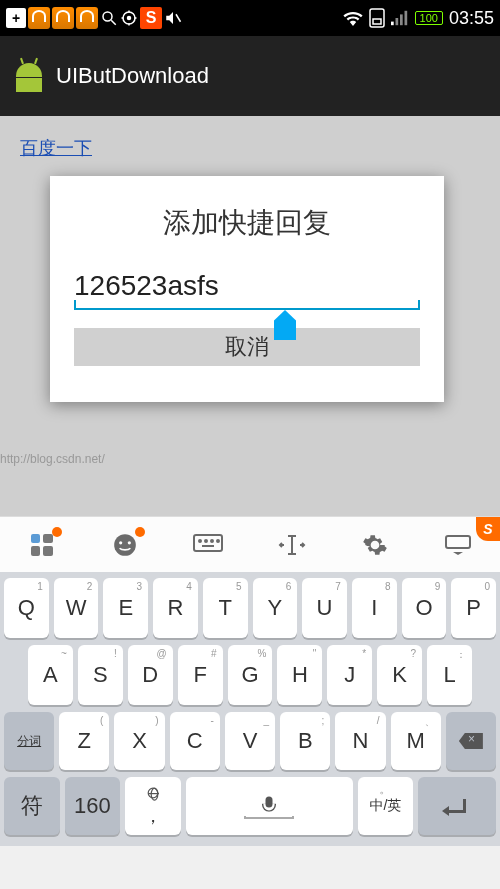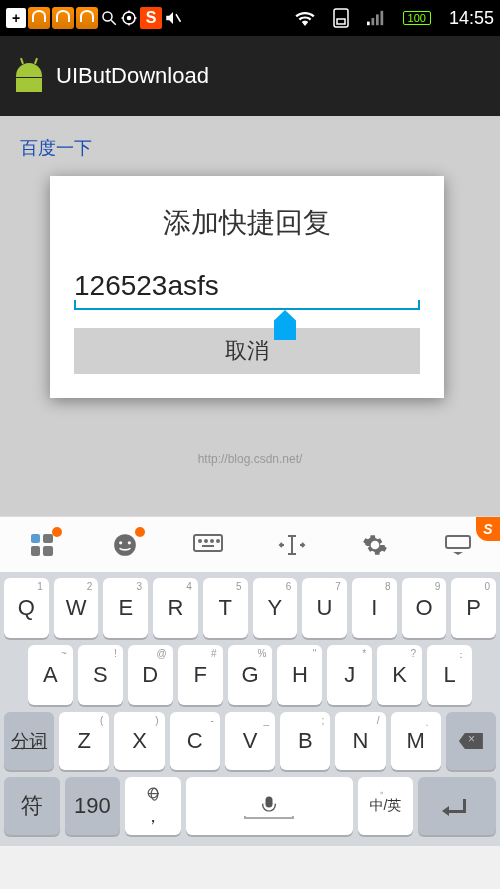--- a/index.html
+++ b/index.html
@@ -1,47 +1,47 @@
 <!DOCTYPE html>
 <html><head>
 <meta charset="utf-8">
 <style>
 *{margin:0;padding:0;box-sizing:border-box;font-family:Arial,"Microsoft YaHei",sans-serif}
 body{width:500px;height:889px;overflow:hidden;background:#f0f0f0}
 .statusbar{height:36px;background:#000;display:flex;align-items:center;justify-content:space-between;padding:0 6px;color:#fff;font-size:14px}
 .status-left{display:flex;gap:2px;align-items:center}
-.status-right{display:flex;gap:18px;align-items:center}
+.status-right{display:flex;gap:6px;align-items:center}
 .uc-icon{width:22px;height:22px;background:linear-gradient(#ff8c00,#d97700);border-radius:3px;position:relative}
 .uc-icon::after{content:"";position:absolute;width:10px;height:10px;border:2px solid #fff;border-bottom:none;border-radius:50% 50% 0 0;top:3px;left:4px}
 .sogou-icon{width:22px;height:22px;background:#ff4500;color:#fff;display:flex;align-items:center;justify-content:center;font-weight:bold;font-size:16px;border-radius:2px}
 .battery{border:1px solid #7fff00;border-radius:2px;padding:0 4px;font-size:11px;color:#7fff00;position:relative}
 .time{font-size:18px;font-weight:300}
 .actionbar{height:80px;background:#222;display:flex;align-items:center;padding:0 14px;gap:12px}
 .android-logo{width:30px;height:30px;position:relative}
 .android-head{width:26px;height:14px;background:#a4c639;border-radius:13px 13px 0 0;position:absolute;top:2px;left:2px}
 .android-head::before,.android-head::after{content:"";position:absolute;width:2px;height:6px;background:#a4c639;top:-5px}
 .android-head::before{left:5px;transform:rotate(-20deg)}
 .android-head::after{right:5px;transform:rotate(20deg)}
 .android-body{width:26px;height:14px;background:#a4c639;position:absolute;top:17px;left:2px}
 .app-title{color:#fff;font-size:22px}
 .content-area{height:400px;background:#cfcfcf;position:relative;padding:20px}
-.link{color:#1a4db3;font-size:18px;}
-.overlay{position:absolute;top:60px;left:50px;right:56px;background:#fff;padding:28px 24px 24px;box-shadow:0 3px 15px rgba(0,0,0,0.4)}
+.link{color:#1a4db3;font-size:18px;text-decoration:underline}
+.overlay{position:absolute;top:60px;left:50px;right:56px;background:#fff;padding:28px 24px 36px;box-shadow:0 3px 15px rgba(0,0,0,0.4)}
 .dialog-title{text-align:center;font-size:28px;color:#333;margin-bottom:28px}
 .input-wrap{border-bottom:2px solid #0099cc;padding-bottom:6px;position:relative}
 .input-wrap::before,.input-wrap::after{content:"";position:absolute;bottom:0;width:2px;height:8px;background:#0099cc}
 .input-wrap::before{left:0}
 .input-wrap::after{right:0}
 .text-input{border:none;outline:none;font-size:28px;color:#222;width:100%;background:transparent}
 .cursor-handle{width:22px;height:30px;background:#03a9f4;position:absolute;left:200px;top:40px;clip-path:polygon(50% 0,100% 35%,100% 100%,0 100%,0 35%)}
 .btn-row{display:flex;gap:14px;margin-top:18px}
-.btn{flex:1;height:46px;border:none;font-size:22px;cursor:pointer}
+.btn{flex:1;height:38px;border:none;font-size:22px;cursor:pointer}
 .btn-cancel{background:#d0d0d0;color:#333}
 .btn-add{background:#e53935;color:#111}
-.watermark{position:absolute;bottom:50px;left:0;right:0;text-align:center;color:#999;font-size:12px}
+.watermark{position:absolute;bottom:50px;left:0;right:0;color:#999;font-size:12px}
 .ime-bar{height:56px;background:#fcfcfc;border-top:1px solid #ddd;display:flex;align-items:center;justify-content:space-around;position:relative}
 .ime-icon{width:32px;height:32px;display:flex;align-items:center;justify-content:center;position:relative;color:#6b6b6b}
 .dot{position:absolute;top:-2px;right:-4px;width:10px;height:10px;background:#ff6b00;border-radius:50%}
 .grid-ic{width:22px;height:22px;display:grid;grid-template-columns:1fr 1fr;gap:3px}
 .grid-ic span{background:#777;border-radius:2px}
 .grid-ic span:first-child{background:#5b9bd5}
 .sogou-corner{position:absolute;right:0;top:0;width:24px;height:24px;background:#ff6b00;color:#fff;border-radius:0 0 0 12px;display:flex;align-items:center;justify-content:center;font-weight:bold;font-style:italic;font-size:14px}
 .keyboard{background:#d4d7dc;padding:6px 4px 4px}
 .krow{display:flex;gap:5px;margin-bottom:7px;justify-content:center}
 .key{background:#fff;border-radius:6px;box-shadow:0 2px 0 rgba(0,0,0,0.2);height:60px;flex:1;display:flex;flex-direction:column;align-items:center;justify-content:center;position:relative;font-size:22px;color:#333;cursor:pointer}
@@ -97,21 +97,21 @@
         <rect x="1" y="1" width="14" height="18" rx="2"></rect>
         <rect x="4" y="11" width="8" height="5"></rect>
       </svg>
     <svg width="18" height="16" viewBox="0 0 20 16" fill="#888">
         <rect x="0" y="12" width="3" height="4" fill="#fff"></rect>
         <rect x="5" y="8" width="3" height="8"></rect>
         <rect x="10" y="4" width="3" height="12"></rect>
         <rect x="15" y="0" width="3" height="16"></rect>
       </svg>
     <div class="battery">100</div>
-    <div class="time">14:55</div>
+    <div class="time">03:55</div>
   </div>
 </div>
 
 <div class="actionbar">
   <div class="android-logo">
     <div class="android-head"></div>
       <div class="android-body"></div>
   </div>
   <div class="app-title">UIButDownload</div>
 </div>
@@ -258,21 +258,21 @@
         <span class="sup">?</span>
         <span>K</span>
       </div>
       <div class="key">
         <span class="sup">：</span>
         <span>L</span>
       </div>
     </div>
   <div class="krow r3" id="row3">
       <div class="key fn">
-        <span style="font-size: 18px; text-decoration: underline;">分词</span>
+        <span style="font-size: 12px; text-decoration: underline;">分词</span>
       </div>
       <div class="key">
         <span class="sup">(</span>
         <span>Z</span>
       </div>
       <div class="key">
         <span class="sup">)</span>
         <span>X</span>
       </div>
       <div class="key">
@@ -297,21 +297,21 @@
       </div>
       <div class="key fn">
         <div class="bksp"></div>
       </div>
     </div>
   <div class="krow r4">
     <div class="key fn">
         <span>符</span>
       </div>
     <div class="key fn">
-        <span>190</span>
+        <span>160</span>
       </div>
     <div class="key">
         <div class="globe" style="transform:scale(0.6);margin-bottom:2px"></div>
         <span style="font-size:18px">，</span>
       </div>
     <div class="key space">
         <div class="mic" style="transform:scale(0.7);margin-bottom:6px"></div>
         <div style="width:50px;height:3px;border:2px solid #aaa;border-top:none"></div>
       </div>
     <div class="key">

